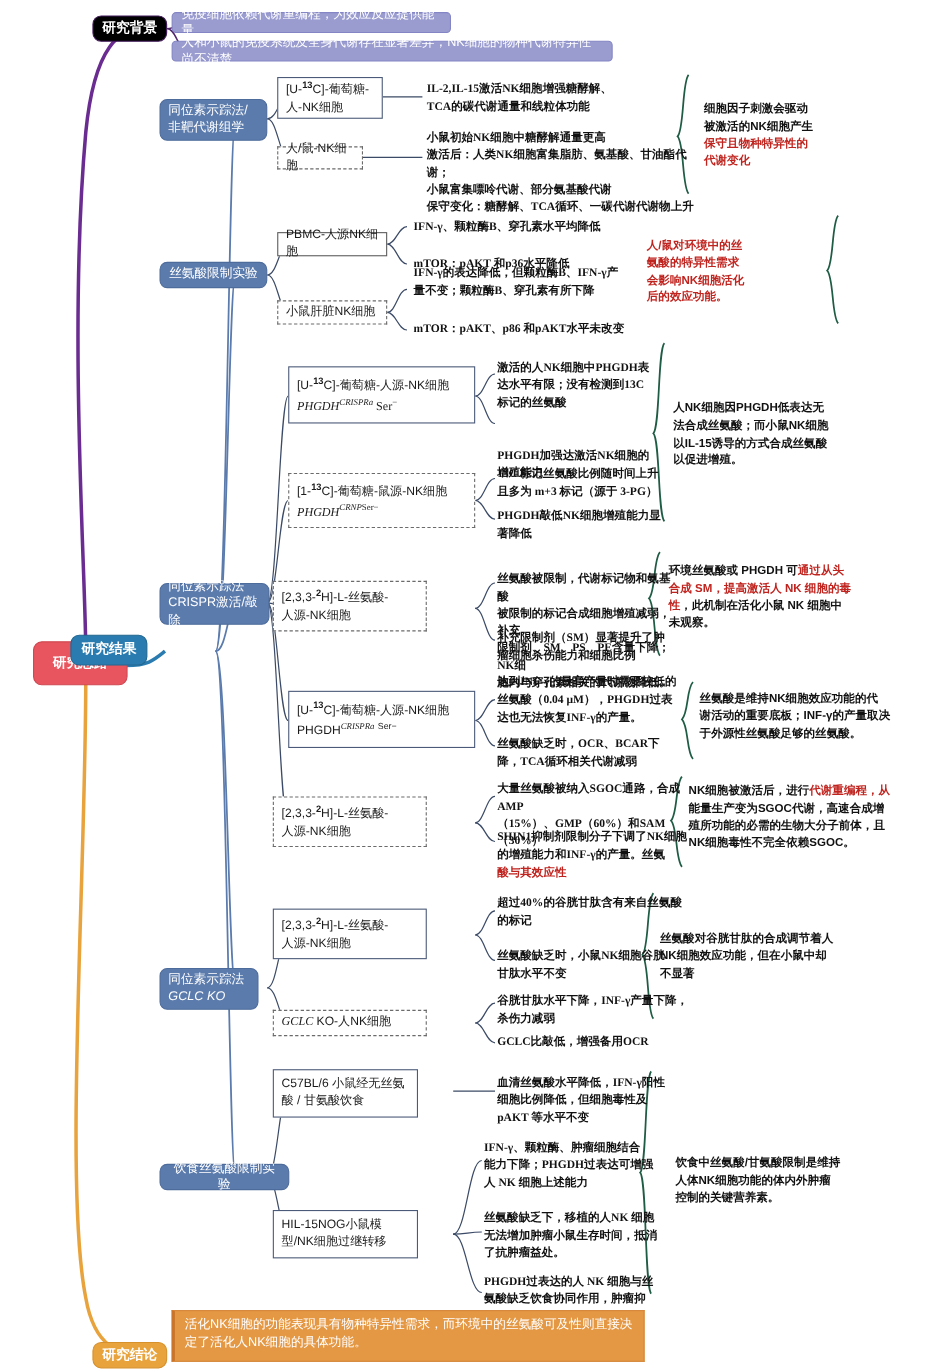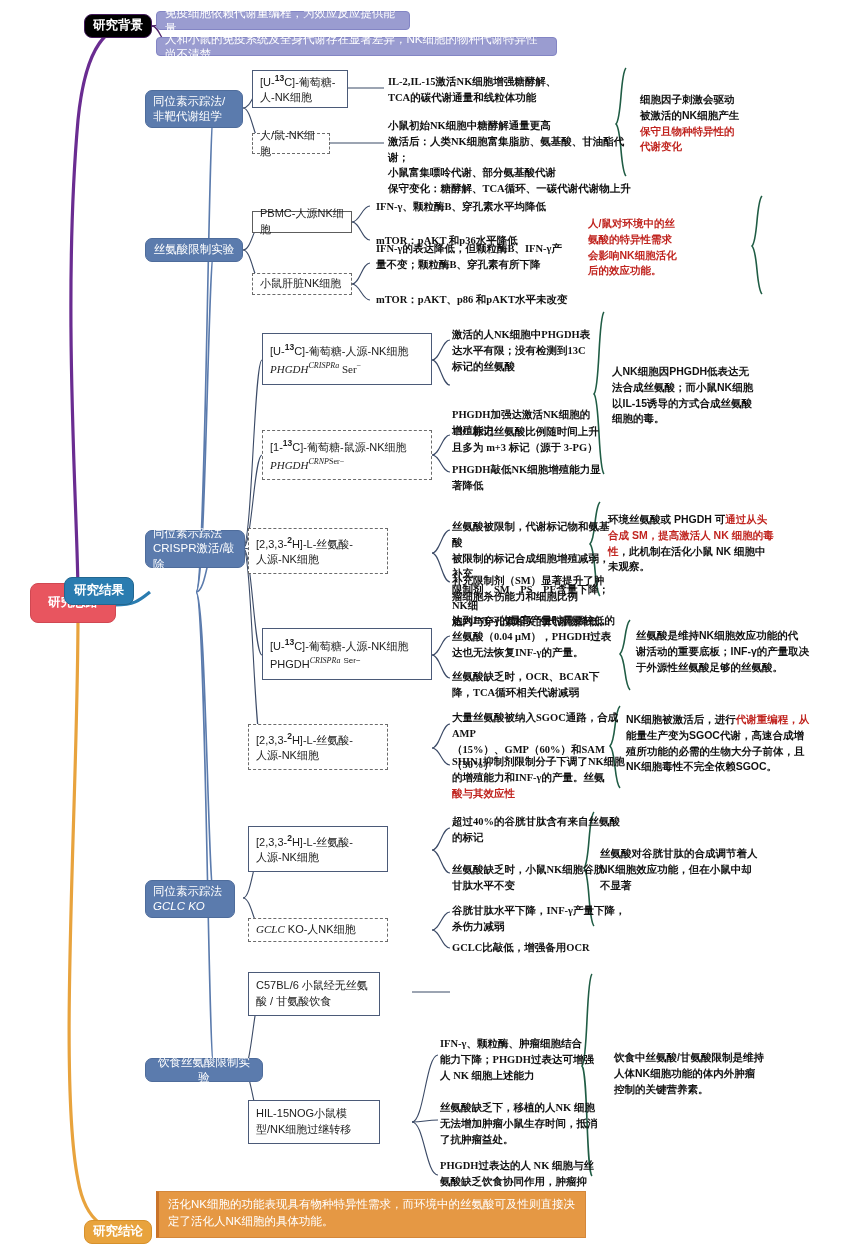--- a/index.html
+++ b/index.html
@@ -333,20 +333,25 @@
     <div>甘肽水平不变</div>
   </div>
   <div class="leaf" style="left:452px;top:903px;width:176px;">
     <div>谷胱甘肽水平下降，INF-γ产量下降，</div>
     <div>杀伤力减弱</div>
   </div>
   <div class="leaf" style="left:452px;top:940px;width:176px;">
     <div>GCLC比敲低，增强备用OCR</div>
   </div>
 
+  <div class="leaf" style="left:452px;top:977px;width:176px;">
+    <div>血清丝氨酸水平降低，IFN-γ阳性</div>
+    <div>细胞比例降低，但细胞毒性及</div>
+    <div>pAKT 等水平不变</div>
+  </div>
   <div class="leaf" style="left:440px;top:1036px;width:180px;">
     <div>IFN-γ、颗粒酶、肿瘤细胞结合</div>
     <div>能力下降；PHGDH过表达可增强</div>
     <div>人 NK 细胞上述能力</div>
   </div>
   <div class="leaf" style="left:440px;top:1100px;width:180px;">
     <div>丝氨酸缺乏下，移植的人NK 细胞</div>
     <div>无法增加肿瘤小鼠生存时间，抵消</div>
     <div>了抗肿瘤益处。</div>
   </div>
@@ -367,21 +372,21 @@
     <div class="r">人/鼠对环境中的丝</div>
     <div class="r">氨酸的特异性需求</div>
     <div class="r">会影响NK细胞活化</div>
     <div class="r">后的效应功能。</div>
   </div>
 
   <div class="sum" style="left:612px;top:364px;width:226px;">
     <div>人NK细胞因PHGDH低表达无</div>
     <div>法合成丝氨酸；而小鼠NK细胞</div>
     <div>以IL-15诱导的方式合成丝氨酸</div>
-    <div>细胞的毒。</div>
+    <div>以促进增殖。</div>
   </div>
 
   <div class="sum" style="left:608px;top:512px;width:232px;">
     <div><span>环境丝氨酸或 PHGDH 可</span><span class="r">通过从头</span></div>
     <div class="r">合成 SM，提高激活人 NK 细胞的毒</div>
     <div><span class="r">性</span><span>，此机制在活化小鼠 NK 细胞中</span></div>
     <div>未观察。</div>
   </div>
 
   <div class="sum" style="left:636px;top:628px;width:204px;">

